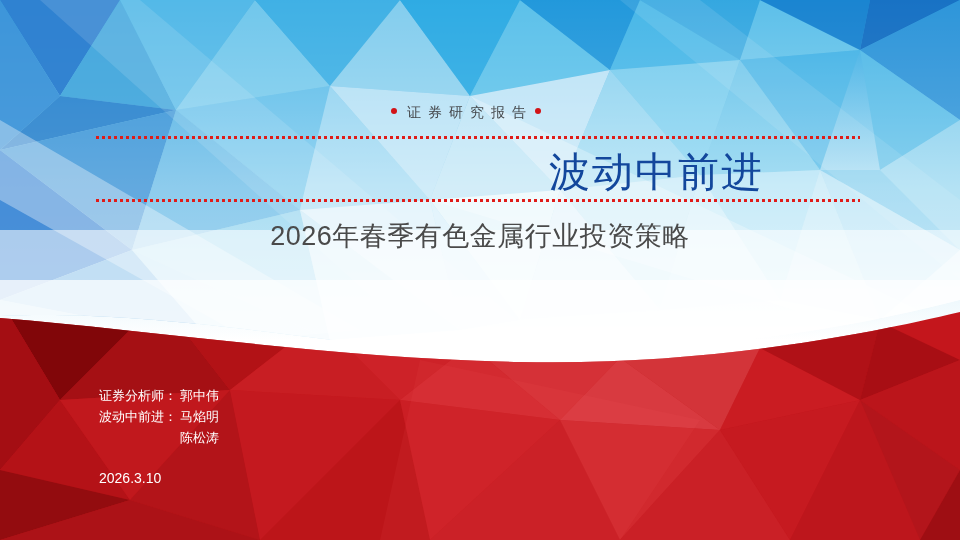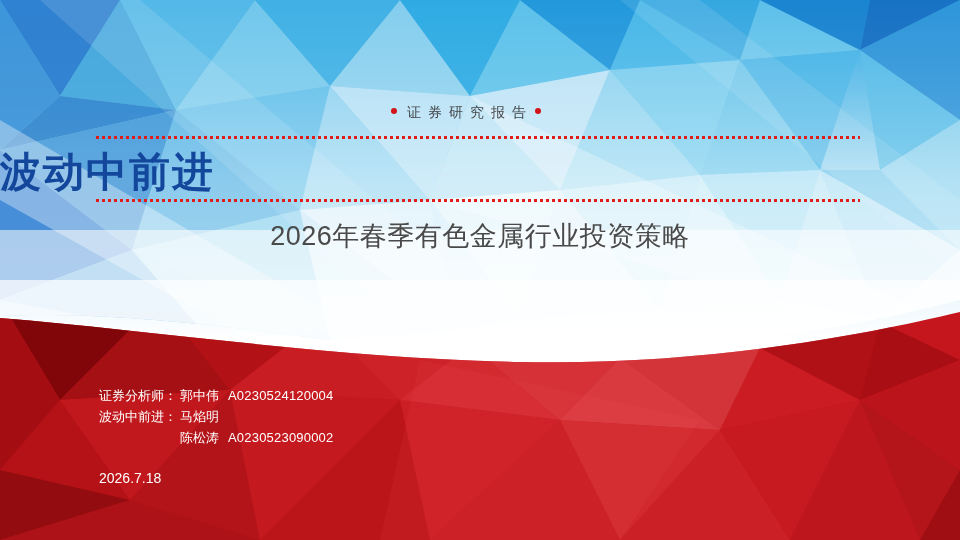--- a/index.html
+++ b/index.html
@@ -65,23 +65,23 @@
   }
   .dotrule.top { top: 136px; }
   .dotrule.bottom { top: 199px; }
 
   
   .main-title {
     position: absolute;
     left: 0;
     top: 148px;
     width: 764px;
-    text-align: left;
+    text-align: right;
     font-size: 41px;
-    font-weight: bold;
+    font-weight: normal;
     color: #13479c;
     letter-spacing: 2px;
     line-height: 48px;
     white-space: nowrap;
   }
   .subtitle {
     position: absolute;
     left: 0;
     top: 218px;
     width: 960px;
@@ -277,28 +277,26 @@
   <div class="main-title">波动中前进</div>
 
   <div class="dotrule bottom"></div>
 
   <div class="subtitle">2026年春季有色金属行业投资策略</div>
 
   <div class="analysts">
     <div class="arow">
       <span class="alabel">证券分析师：</span>
       <span class="aname">郭中伟</span>
-      <span class="acode">A0230524120004</span>
     </div>
     <div class="arow">
       <span class="alabel">波动中前进：</span>
       <span class="aname">马焰明</span>
     </div>
     <div class="arow">
       <span class="alabel"></span>
       <span class="aname">陈松涛</span>
-      <span class="acode">A0230523090002</span>
     </div>
   </div>
 
-  <div class="date">2026.7.18</div>
+  <div class="date">2026.3.10</div>
 
 </div>
 
 </body></html>

